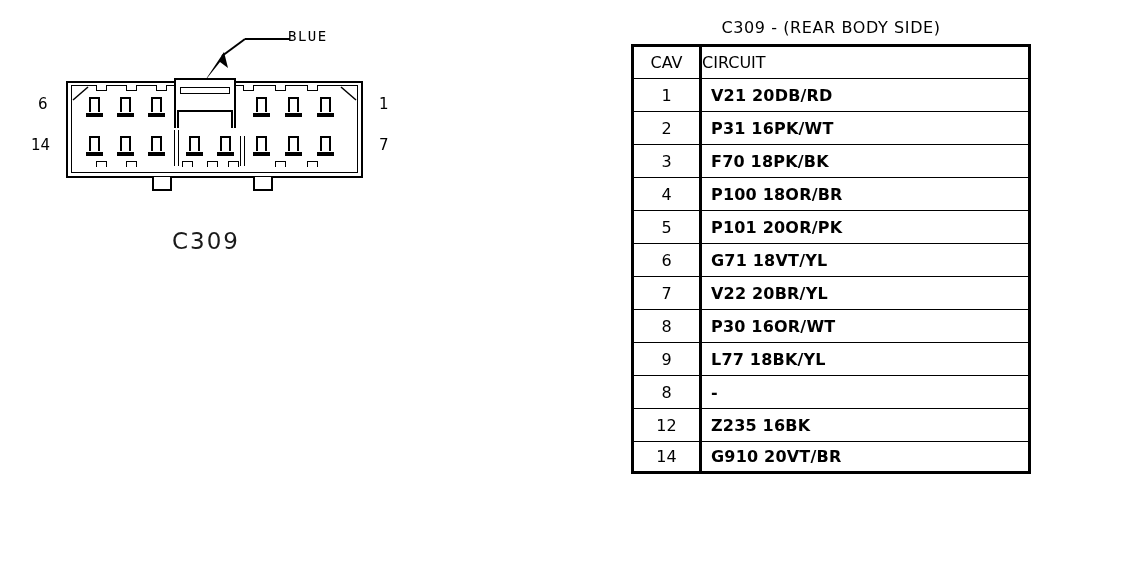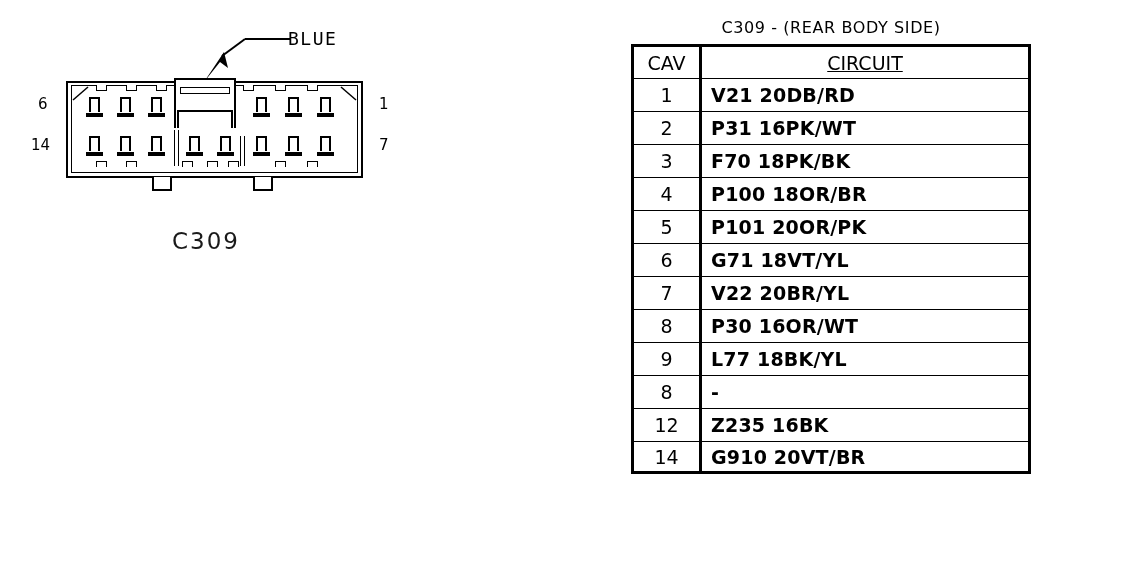--- a/index.html
+++ b/index.html
@@ -20,21 +20,21 @@
     position: absolute;
     left: 0; top: 0;
     width: 470px; height: 300px;
   }
 
   
   .callout-label {
     position: absolute;
     left: 288px; top: 28px;
     font-family: "DejaVu Sans Mono", monospace;
-    font-size: 18px;
+    font-size: 14px;
     letter-spacing: 1.5px;
     font-weight: 400;
     white-space: nowrap;
   }
   #callout-leader { position: absolute; left: 190px; top: 28px; }
 
   
   .shell-outer {
     position: absolute;
     left: 66px; top: 81px;
@@ -158,33 +158,32 @@
     border-collapse: collapse;
     width: 400px;
     border: 3px solid #000;
     background: #fff;
   }
   table.circuit-table th,
   table.circuit-table td {
     border: 1.5px solid #000;
     font-family: "DejaVu Sans", sans-serif;
     font-weight: 400;
-    font-size: 19px;
+    font-size: 16px;
     padding: 0;
     height: 33px;
   }
   table.circuit-table th.col-cav,
   table.circuit-table td.col-cav {
     width: 68px;
     text-align: center;
     border-right-width: 3px;
   }
   table.circuit-table th.col-circuit {
-    text-align: center;
-    text-decoration: underline;
+    text-align: left;
   }
   table.circuit-table td.col-circuit {
     text-align: left;
     padding-left: 9px;
     letter-spacing: 0.2px;
     font-weight: bold;
   }
   table.circuit-table tr.row-short th,
   table.circuit-table tr.row-short td { height: 31px; }
 </style>

